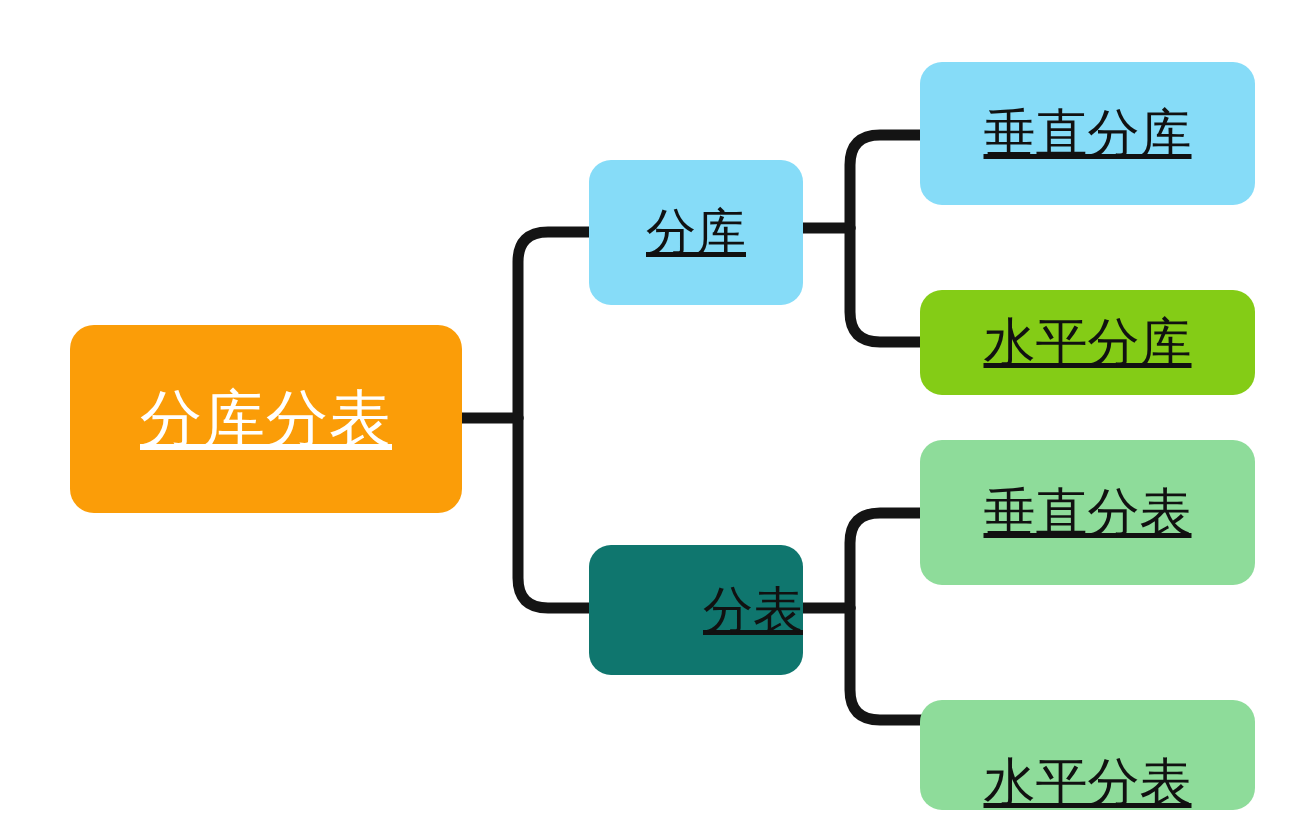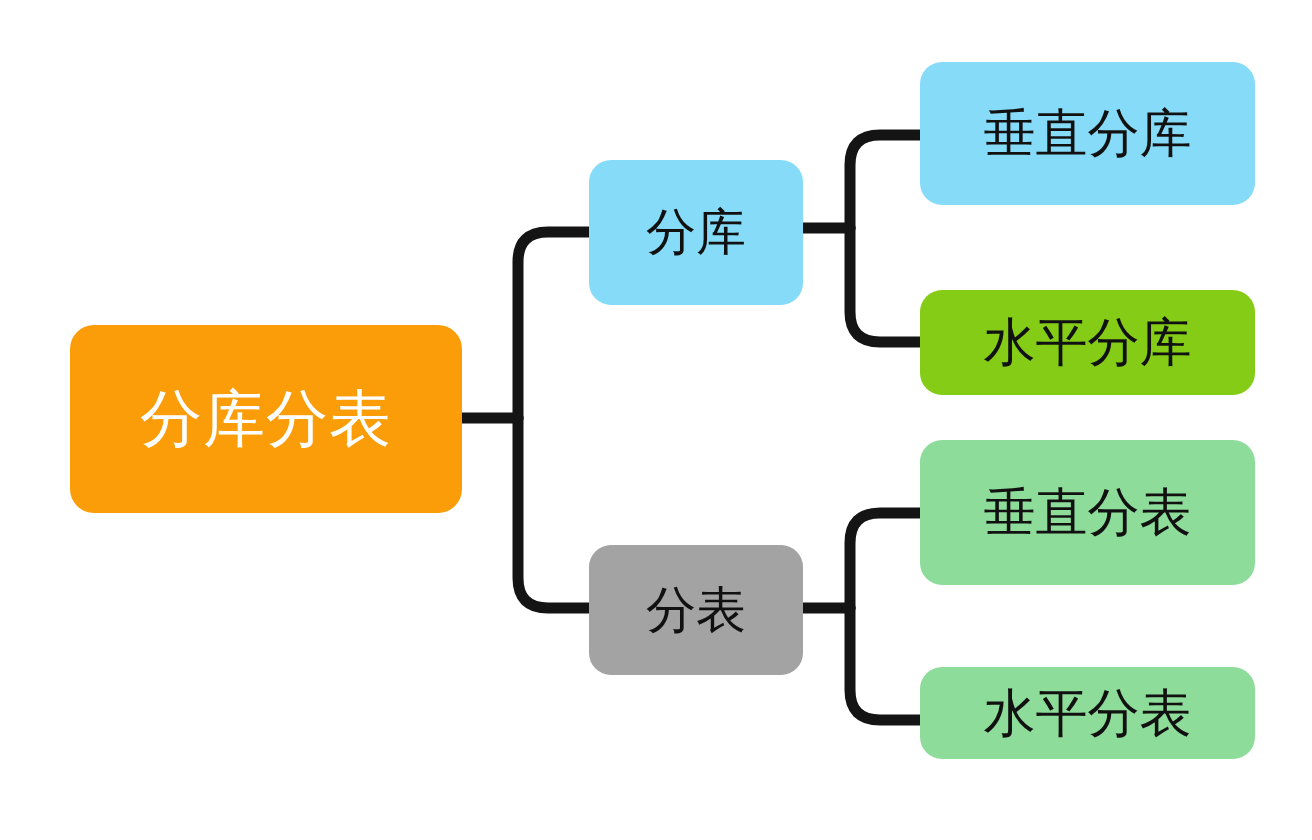--- a/index.html
+++ b/index.html
@@ -28,20 +28,21 @@
     display: flex;
     align-items: center;
     justify-content: center;
     text-align: center;
     line-height: 1.05;
     white-space: nowrap;
     z-index: 2;
   }
   .node-label {
     display: block;
+    text-decoration: underline;
   }
 
   
   .n-root {
     left: 70px;
     top: 325px;
     width: 392px;
     height: 188px;
     border-radius: 24px;
     background: #FB9D08;
@@ -59,35 +60,36 @@
     font-size: 50px;
   }
   .n-mid-db {
     top: 160px;
     height: 145px;
     background: #86DCF8;
   }
   .n-mid-tbl {
     top: 545px;
     height: 130px;
-    background: #a3a3a3;
+    background: #0f766e;
+    justify-content: flex-end;
   }
 
   
   .n-leaf {
     left: 920px;
     width: 335px;
     border-radius: 22px;
     color: #111111;
     font-size: 52px;
   }
   .n-leaf-a { top: 62px;  height: 143px; background: #86DCF8; }
   .n-leaf-b { top: 290px; height: 105px; background: #84cc16; }
   .n-leaf-c { top: 440px; height: 145px; background: #8EDC9A; }
-  .n-leaf-d { top: 667px; height: 92px; background: #8EDC9A; }
+  .n-leaf-d { top: 700px; height: 110px; background: #8EDC9A; align-items: flex-end; }
 </style>
 </head>
 <body>
 
 <div id="canvas">
 
   <svg id="edges" viewBox="0 0 1312 840">
     <g fill="none" stroke="#141414" stroke-width="11" stroke-linecap="round" stroke-linejoin="round">
 
       <path d="M 462 418 L 518 418"></path>

